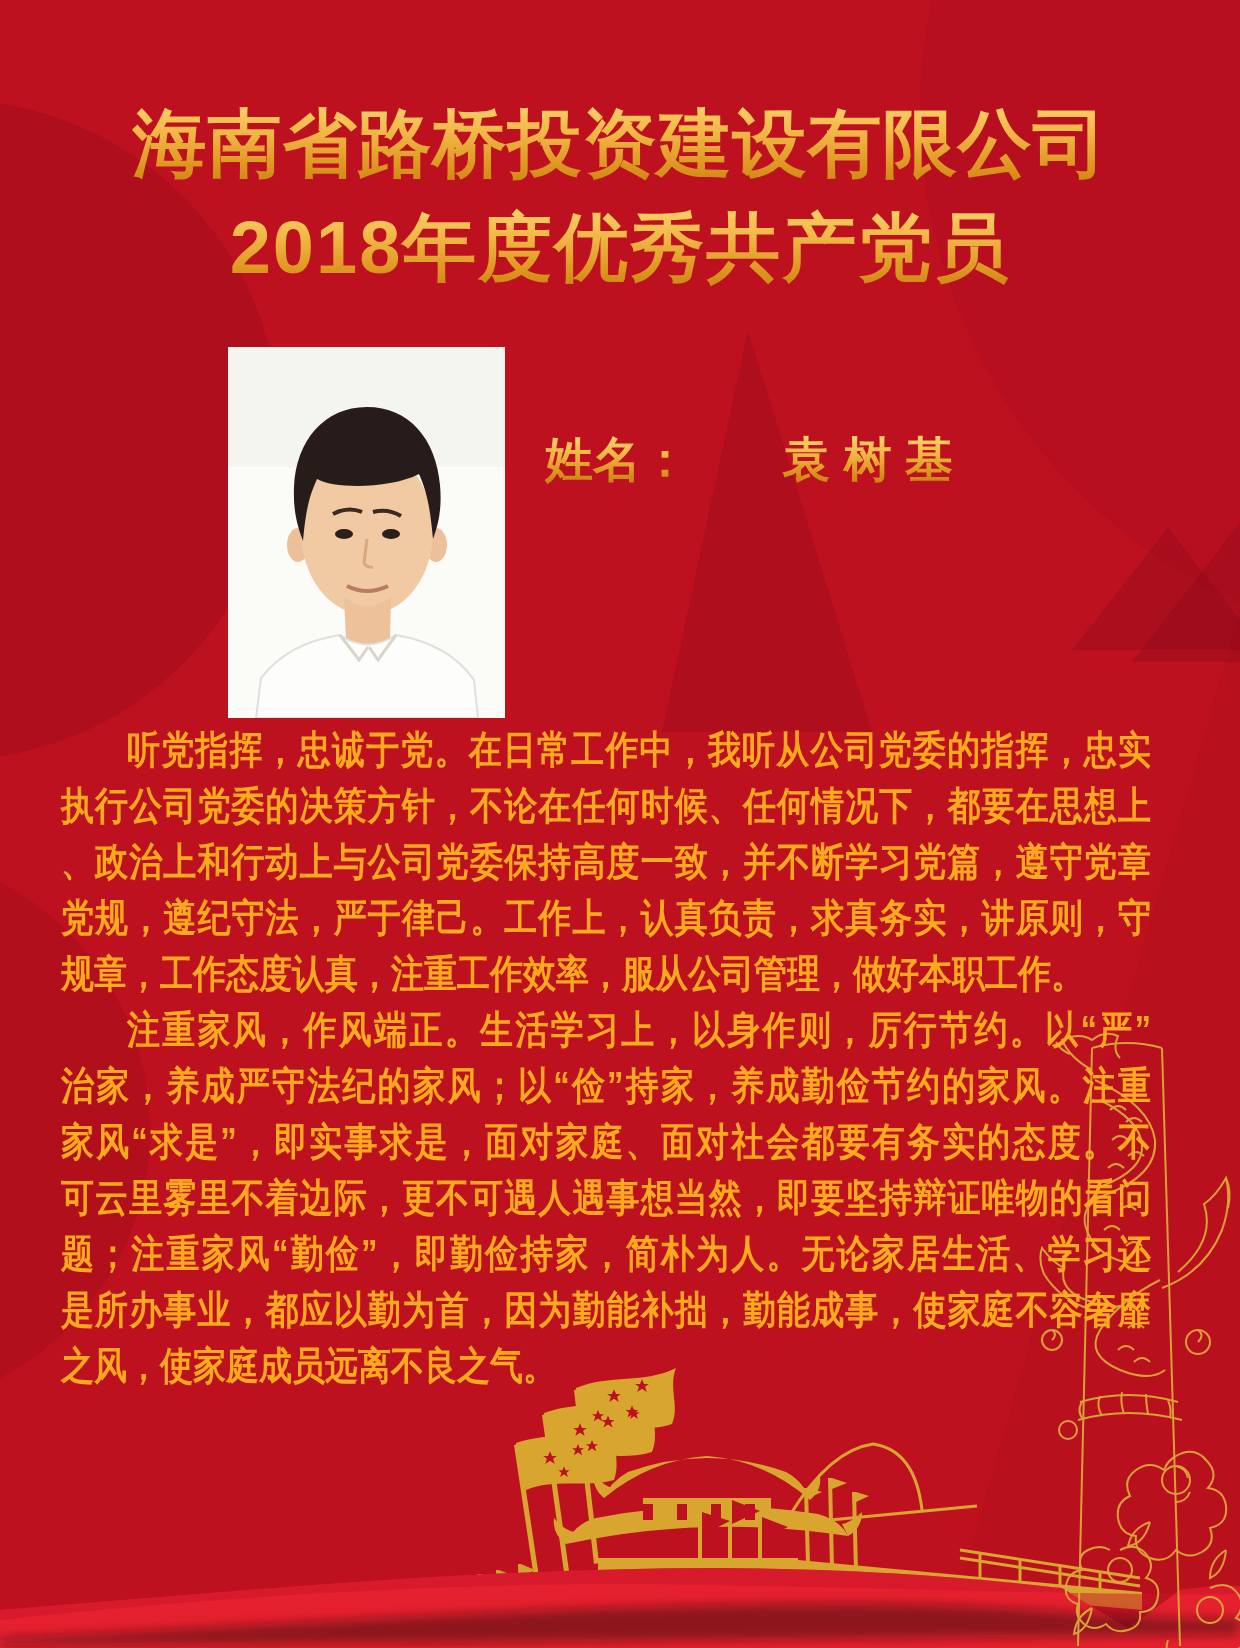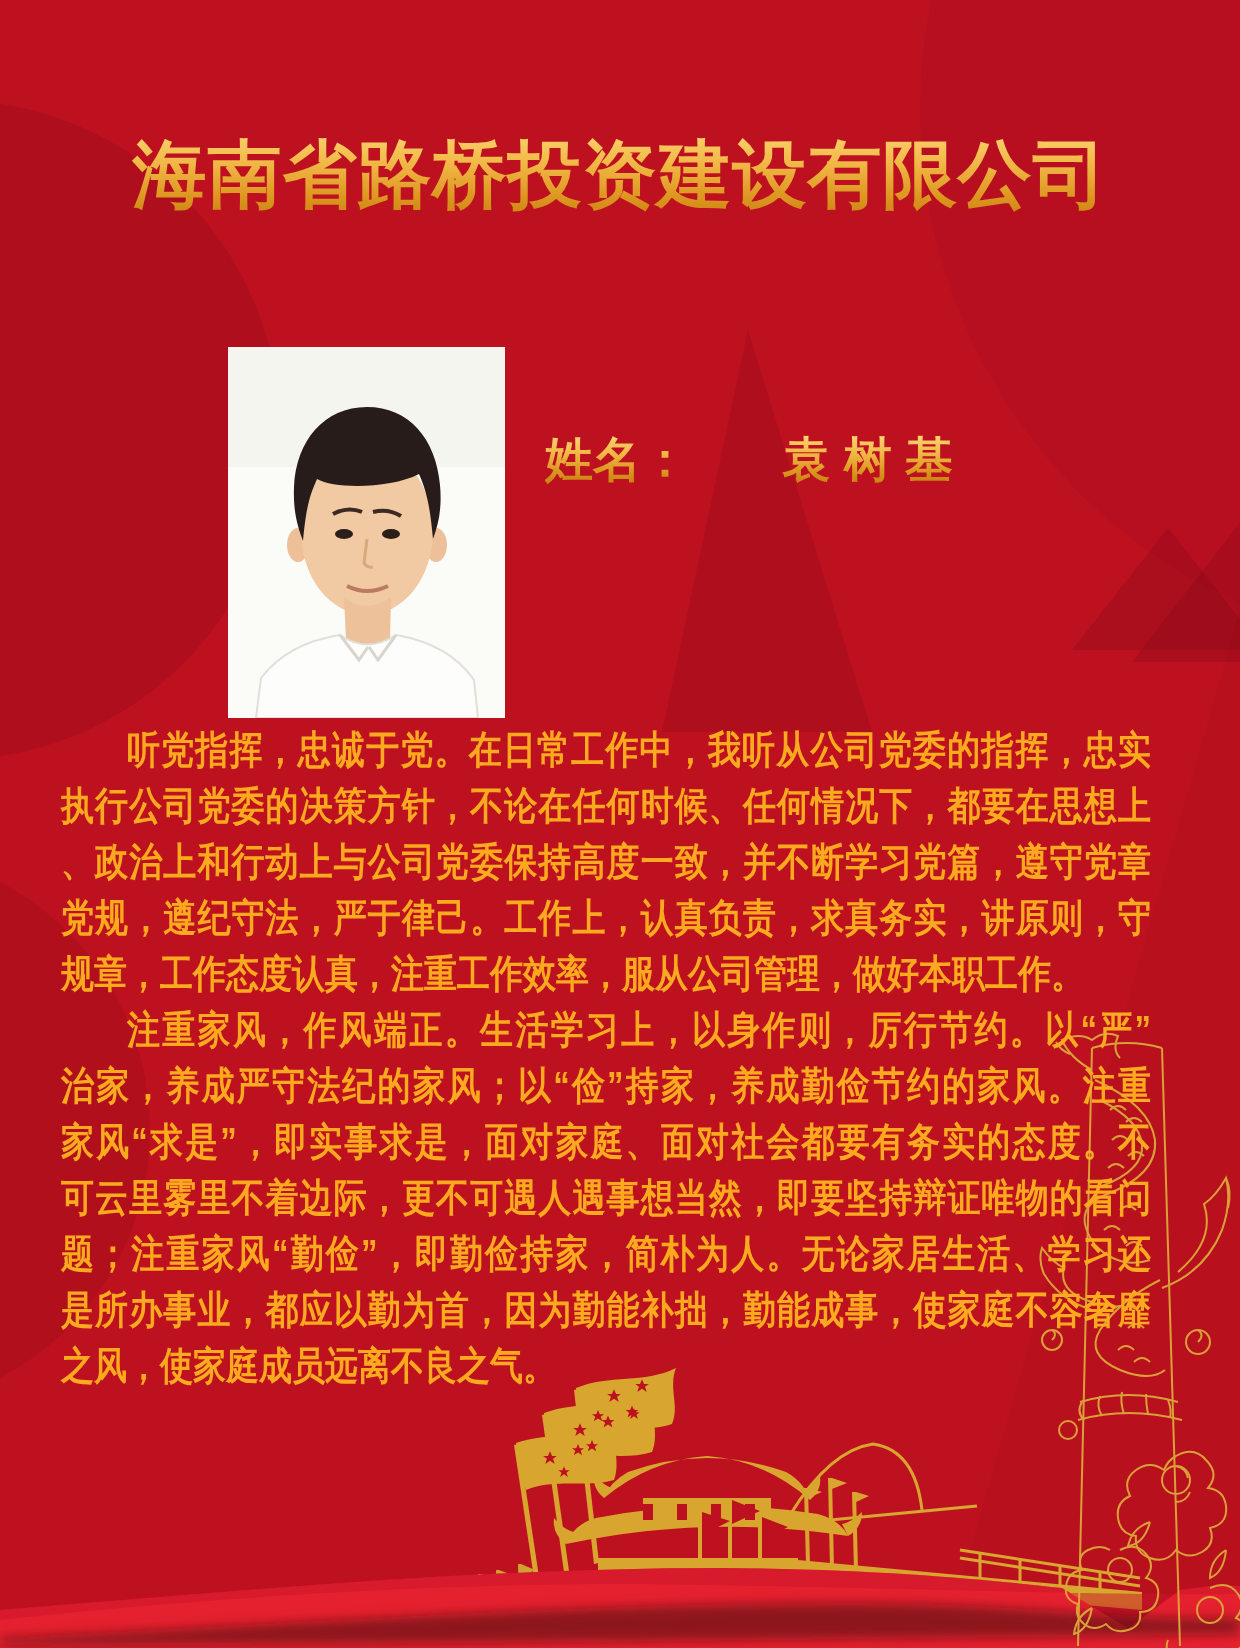--- a/index.html
+++ b/index.html
@@ -1,21 +1,21 @@
 <!DOCTYPE html>
 <html><head>
 <meta charset="utf-8">
 <style>
   html,body{margin:0;padding:0;}
   body{font-family:"Liberation Sans","DejaVu Sans",sans-serif;}
   .poster{position:relative;width:1240px;height:1648px;background:#BE1120;overflow:hidden;}
   .bg-decor{position:absolute;left:0;top:0;width:1240px;height:1648px;z-index:0;}
   
   .gold-grad{background:linear-gradient(180deg,#fcd977 0%,#f2b847 38%,#dd9620 72%,#c67d0e 100%);
-             -webkit-background-clip:text;background-clip:text;color:transparent;margin-top:31px;}
+             -webkit-background-clip:text;background-clip:text;color:transparent;}
   .title{position:absolute;top:94px;left:0;right:0;text-align:center;z-index:5;font-weight:bold;}
   .t1{font-size:74px;line-height:100px;letter-spacing:1px;}
   .t2{font-size:74px;line-height:100px;margin-top:4px;letter-spacing:2px;}
   .photo{position:absolute;left:228px;top:347px;width:277px;height:371px;z-index:2;}
   .photo svg{display:block;}
   .profile{position:absolute;left:545px;top:430px;z-index:5;font-weight:bold;}
   .profile .row{height:60px;line-height:60px;margin-bottom:22px;font-size:48px;white-space:nowrap;}
   .profile .name-gap{margin-left:80px;}
   .body-text{position:absolute;left:61px;top:722px;width:1090px;z-index:5;}
   .bl{height:56px;line-height:56px;font-size:33px;font-weight:bold;color:#FBA91E;
@@ -39,20 +39,21 @@
       <circle cx="1460" cy="110" r="540" opacity="0.12"></circle>
       <polygon points="748,330 662,732 872,732" opacity="0.30"></polygon>
       <polygon points="1168,528 1072,650 1264,650" opacity="0.40"></polygon>
       <polygon points="1295,452 1132,662 1460,662" opacity="0.40"></polygon>
       <polygon points="1240,610 942,1648 1240,1648" opacity="0.10"></polygon>
     </g>
   </svg>
 
   <div class="title">
     <div class="t1 gold-grad">海南省路桥投资建设有限公司</div>
+    <div class="t2 gold-grad">2018年度优秀共产党员</div>
   </div>
 
   <div class="photo">
     <svg width="277" height="371" viewBox="0 0 277 371">
       <rect width="277" height="371" fill="#fbfbf8"></rect>
       <rect width="277" height="120" fill="#f5f5f0"></rect>
       <ellipse cx="70" cy="198" rx="11" ry="17" fill="#eec09a"></ellipse>
       <ellipse cx="208" cy="198" rx="11" ry="17" fill="#eec09a"></ellipse>
       <ellipse cx="139" cy="184" rx="66" ry="84" fill="#f1c9a3"></ellipse>
       <path d="M139,60 C96,60 68,94 66,140 C65,166 70,180 75,194 C78,162 81,150 89,132 C106,142 162,142 191,127 C199,145 202,160 205,192 C211,176 214,160 212,138 C208,92 181,60 139,60 Z" fill="#271c19"></path>

